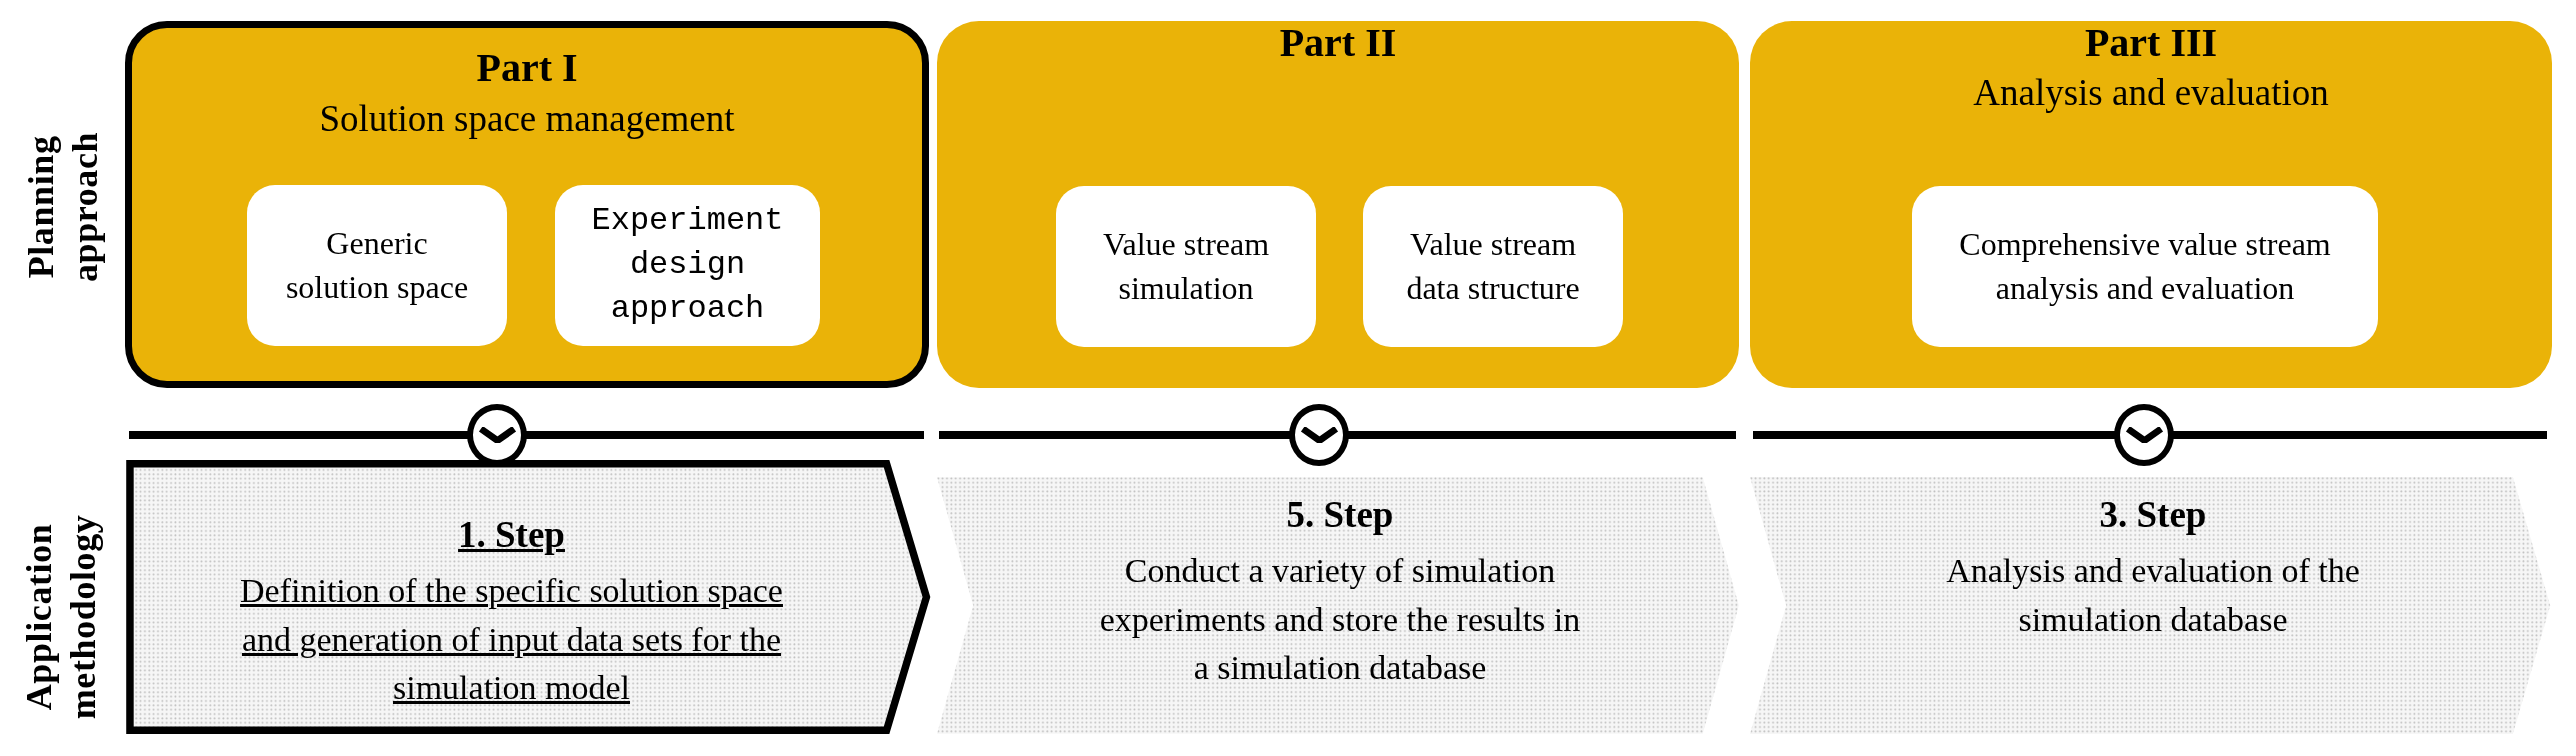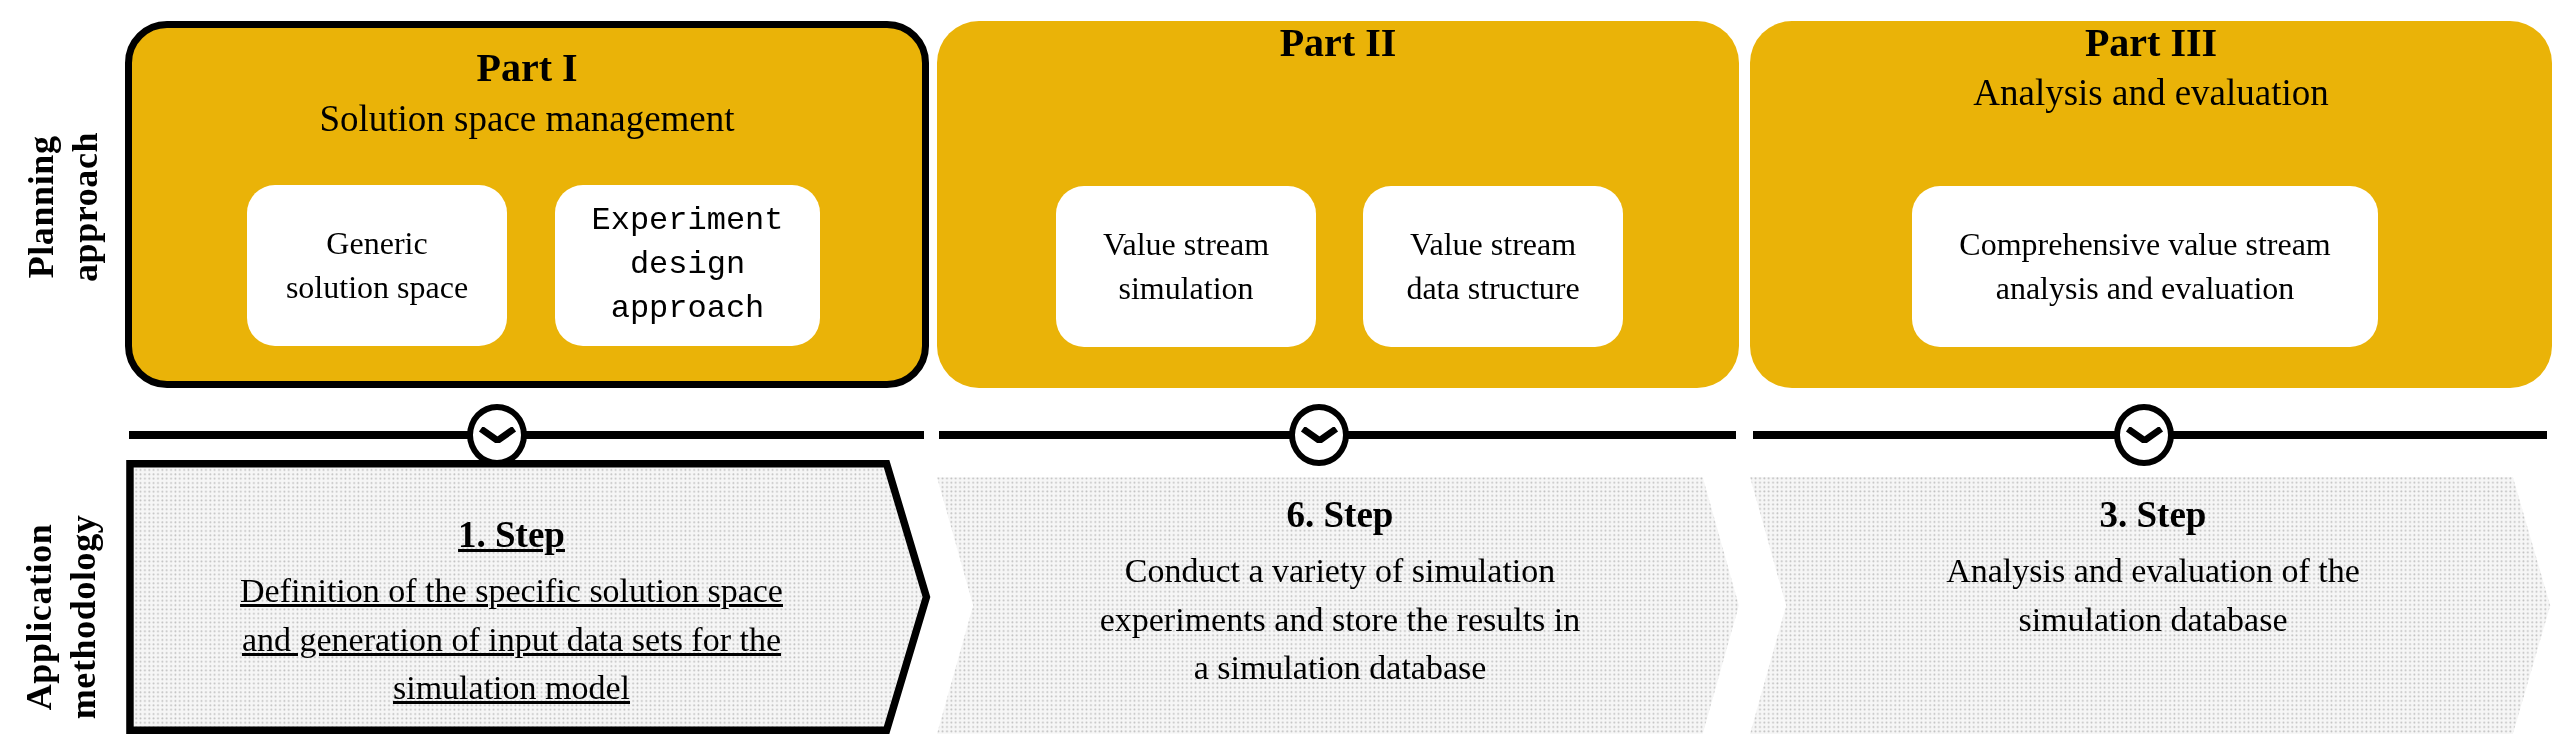--- a/index.html
+++ b/index.html
@@ -113,21 +113,21 @@
     <div class="step-title">1. Step</div>
     <div class="step-body">Definition of the specific solution space
 and generation of input data sets for the
 simulation model</div>
   </div>
 
   <svg class="step-svg" style="left:937px;top:477px;" width="805" height="257" viewBox="0 0 1292 412">
     <polygon points="0,0 1229,0 1287,206 1229,412 0,412 58,206" fill="url(#dots)"></polygon>
   </svg>
   <div class="step-text" style="left:985px;top:494px;width:710px;">
-    <div class="step-title">6. Step</div>
+    <div class="step-title">5. Step</div>
     <div class="step-body">Conduct a variety of simulation
 experiments and store the results in
 a simulation database</div>
   </div>
 
   <svg class="step-svg" style="left:1750px;top:477px;" width="804" height="257" viewBox="0 0 1290 412">
     <polygon points="0,0 1224,0 1284,206 1224,412 0,412 58,206" fill="url(#dots)"></polygon>
   </svg>
   <div class="step-text" style="left:1798px;top:494px;width:710px;">
     <div class="step-title">3. Step</div>

